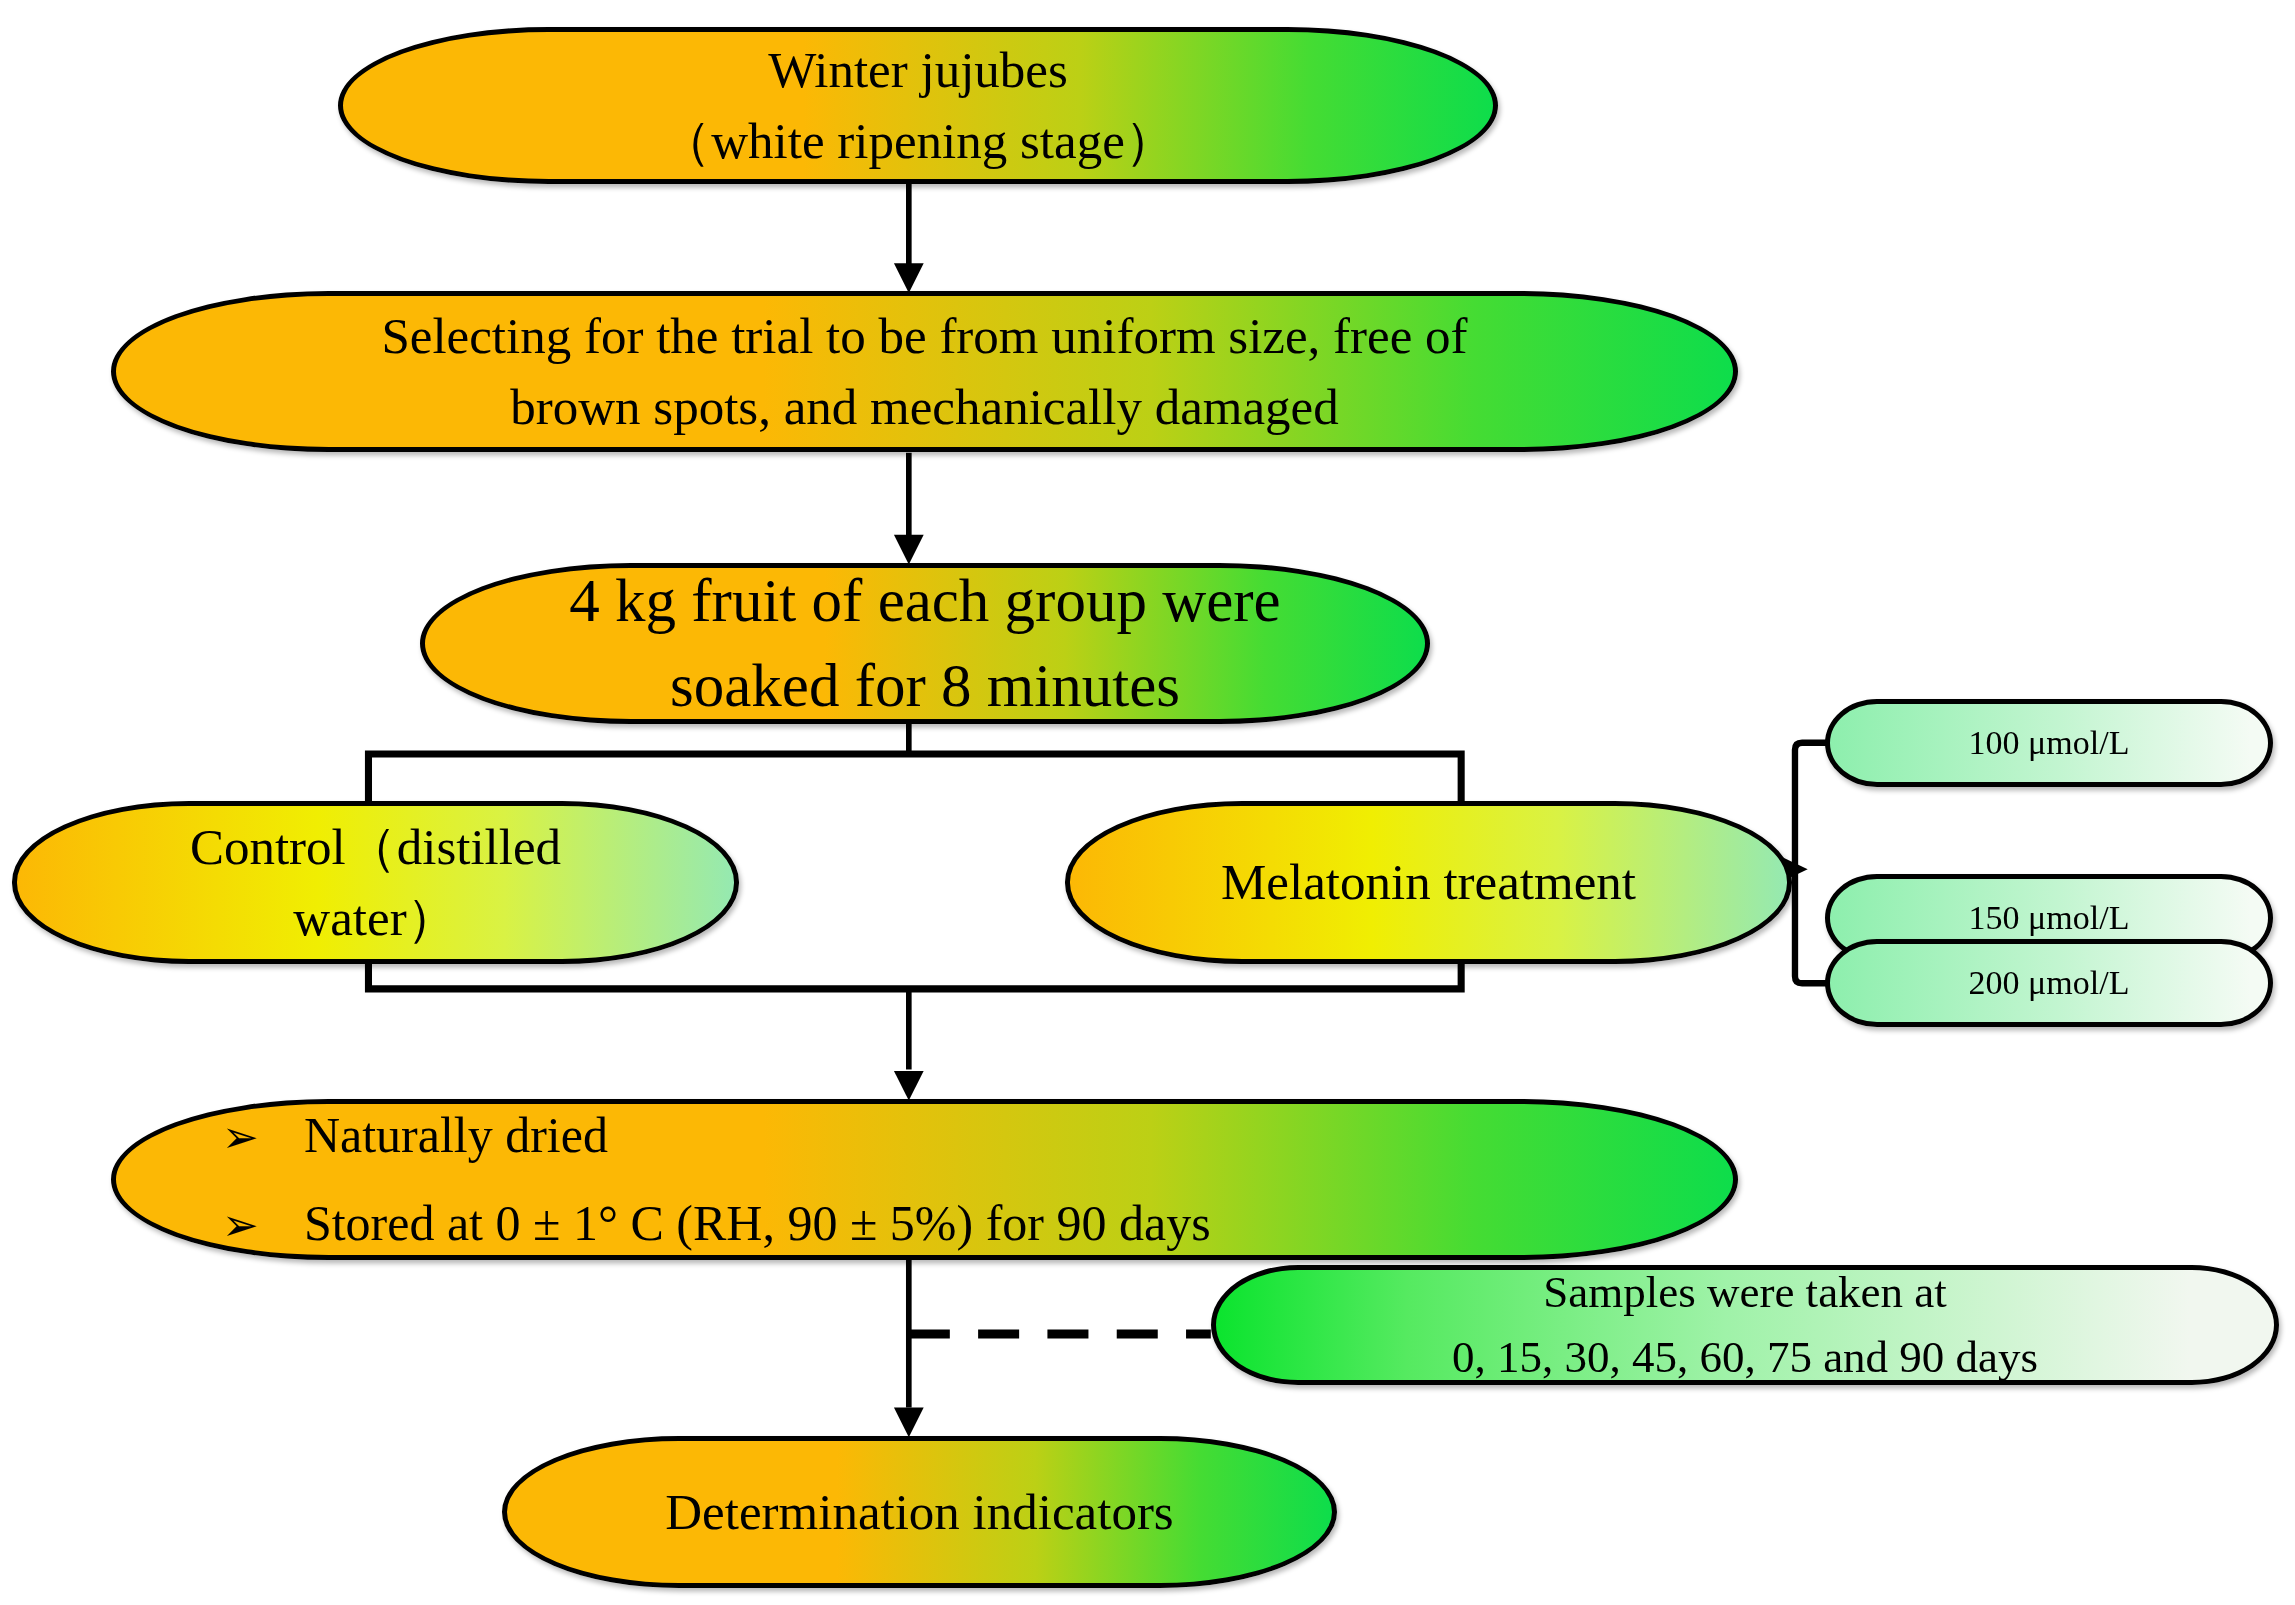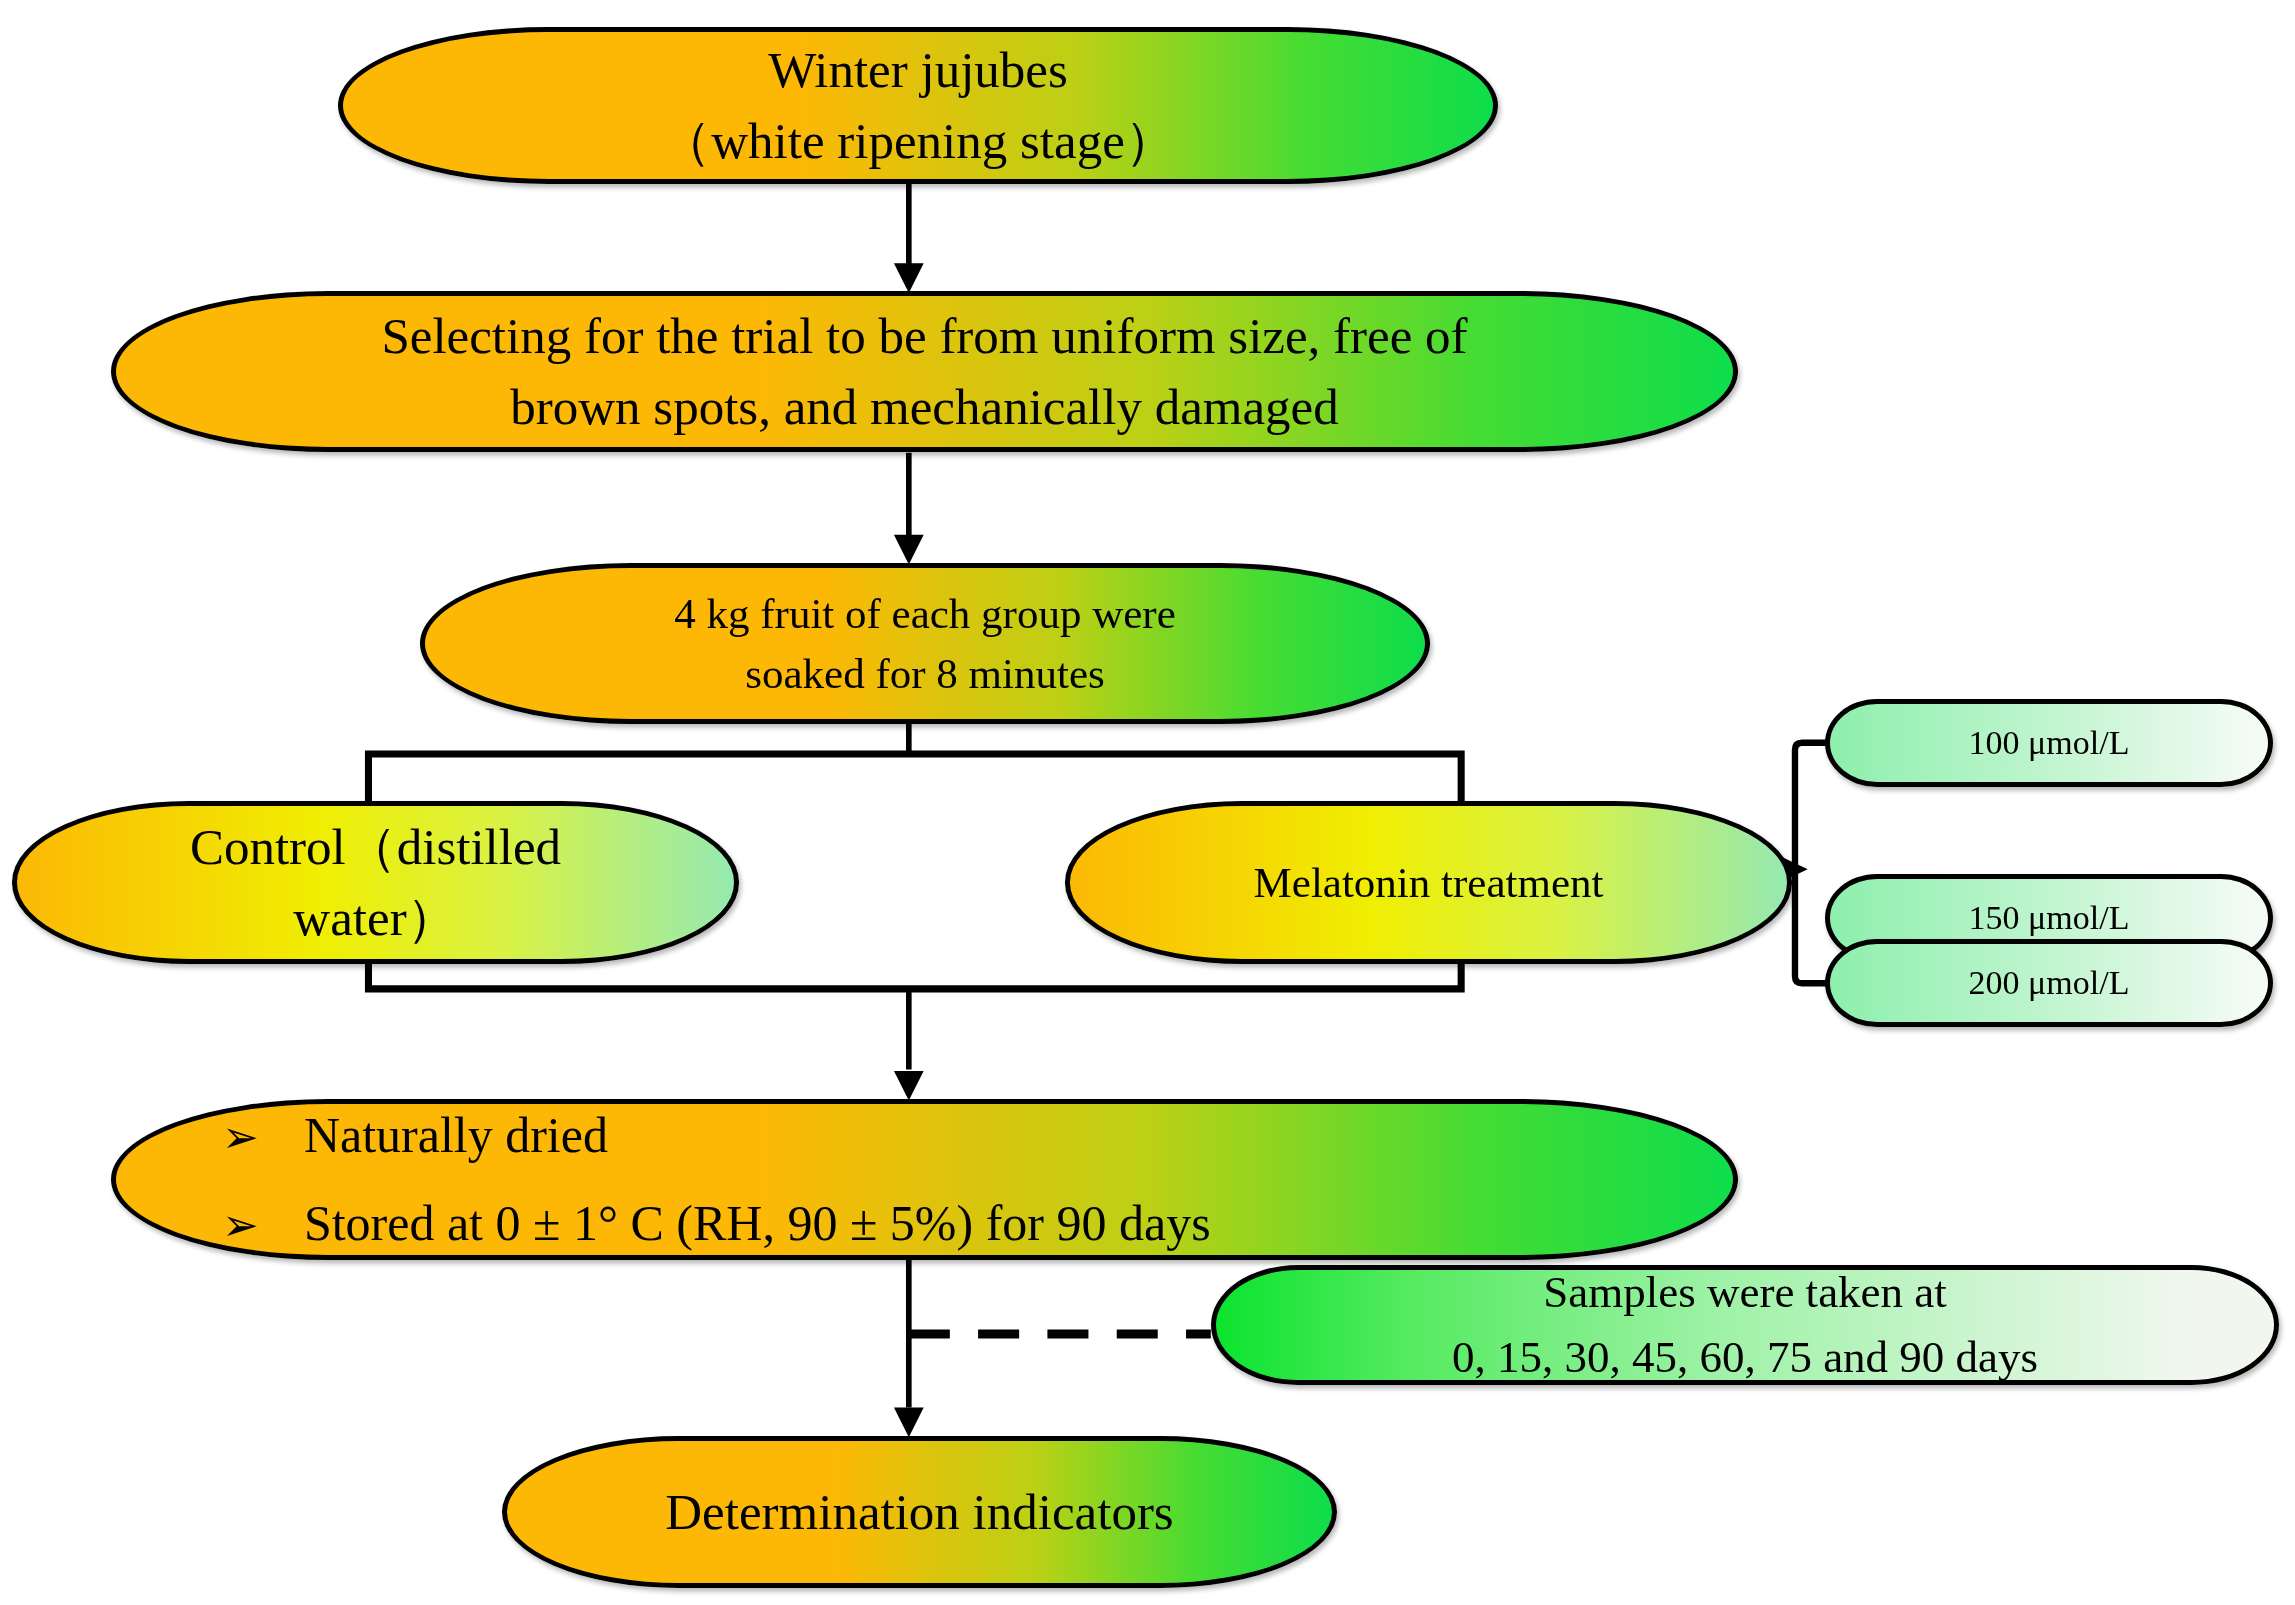--- a/index.html
+++ b/index.html
@@ -32,23 +32,23 @@
     line-height: 1.38;
     box-shadow: 2.1px 3.5px 5px rgba(0,0,0,0.28);
   }
   .gA { background: linear-gradient(90deg, var(--orange) 0%, var(--orange) 40%, #bcd015 64%, #45dc33 84%, var(--bright-green) 100%); }
   .gB { background: linear-gradient(90deg, var(--orange) 0%, var(--yellow) 42%, #d9f244 68%, var(--pale-green) 100%); }
   .gC { background: linear-gradient(90deg, var(--sample-green) 0%, #55ea60 18%, #9ff2a8 48%, var(--sample-white) 92%); }
   .gD { background: linear-gradient(90deg, var(--pill-green) 0%, #c2f5d0 52%, var(--pill-white) 96%); }
 
   .node-winter        { left: 338px;  top: 27px;   width: 1160px; height: 157px; border-radius: 212px / 79px; font-size: 51px; }
   .node-selecting     { left: 111px;  top: 291px;  width: 1627px; height: 161px; border-radius: 219px / 81px; font-size: 51px; }
-  .node-soaking       { left: 420px;  top: 563px;  width: 1010px; height: 161px; border-radius: 212px / 81px; font-size: 43px; }
+  .node-soaking       { left: 420px;  top: 563px;  width: 1010px; height: 161px; border-radius: 212px / 81px; font-size: 61px; }
   .node-control       { left: 12px;   top: 801px; width: 727px; height: 163px; border-radius: 177px / 81px; font-size: 51px; }
-  .node-melatonin     { left: 1065px; top: 801px; width: 727px; height: 163px; border-radius: 177px / 81px; font-size: 43px; }
+  .node-melatonin     { left: 1065px; top: 801px; width: 727px; height: 163px; border-radius: 177px / 81px; font-size: 51px; }
   .node-pill          { left: 1825px; width: 448px; height: 88px; border-radius: 52px / 44px; font-size: 34px; }
   .node-pill-1 { top: 699px; }
   .node-pill-2 { top: 828px; margin-top: 46px; }
   .node-pill-3 { top: 939px; }
   .node-storage       { left: 111px;  top: 1099px; width: 1627px; height: 161px; border-radius: 219px / 81px; font-size: 50px;
                         align-items: flex-start; padding-left: 106px; }
   .node-samples       { left: 1211px; top: 1265px; width: 1068px; height: 120px; border-radius: 106px / 73px; font-size: 45px; line-height: 1.45; }
   .node-determination { left: 502px;  top: 1436px; width: 835px; height: 152px; border-radius: 177px / 76px; font-size: 51px; }
 
   .storage-row { display: flex; align-items: baseline; }

